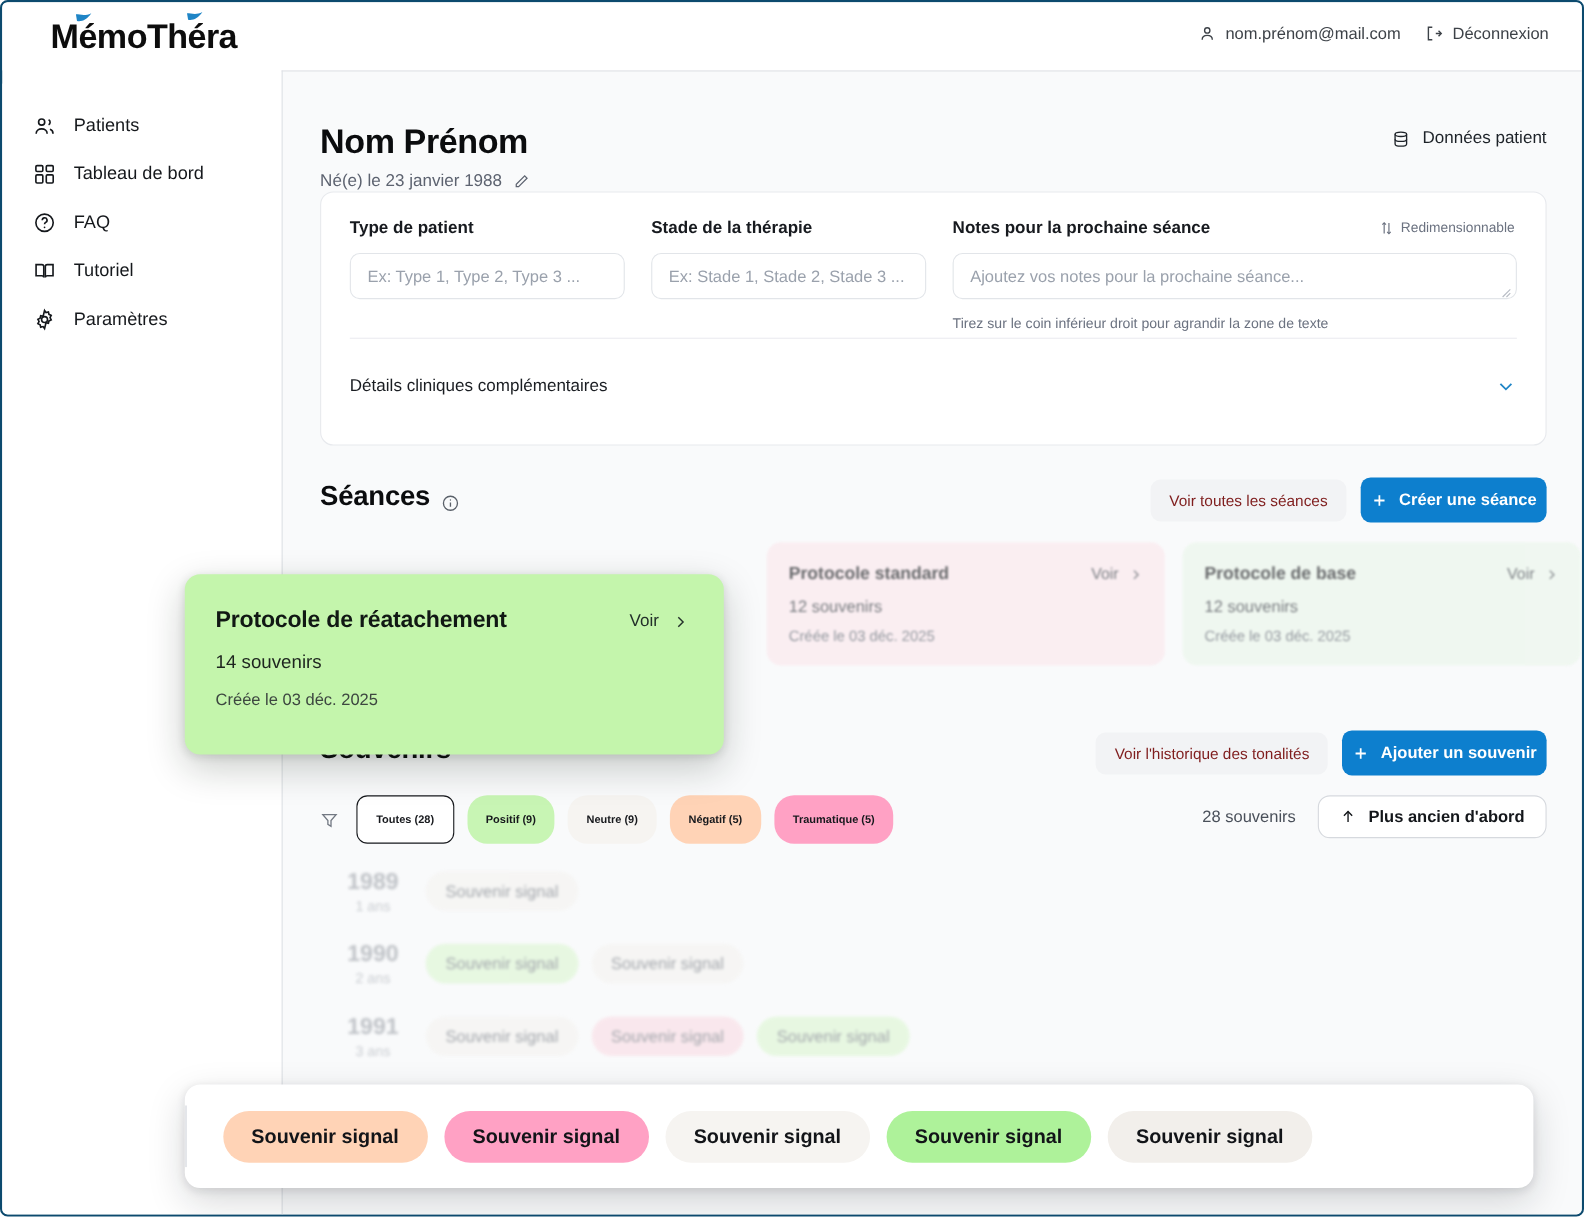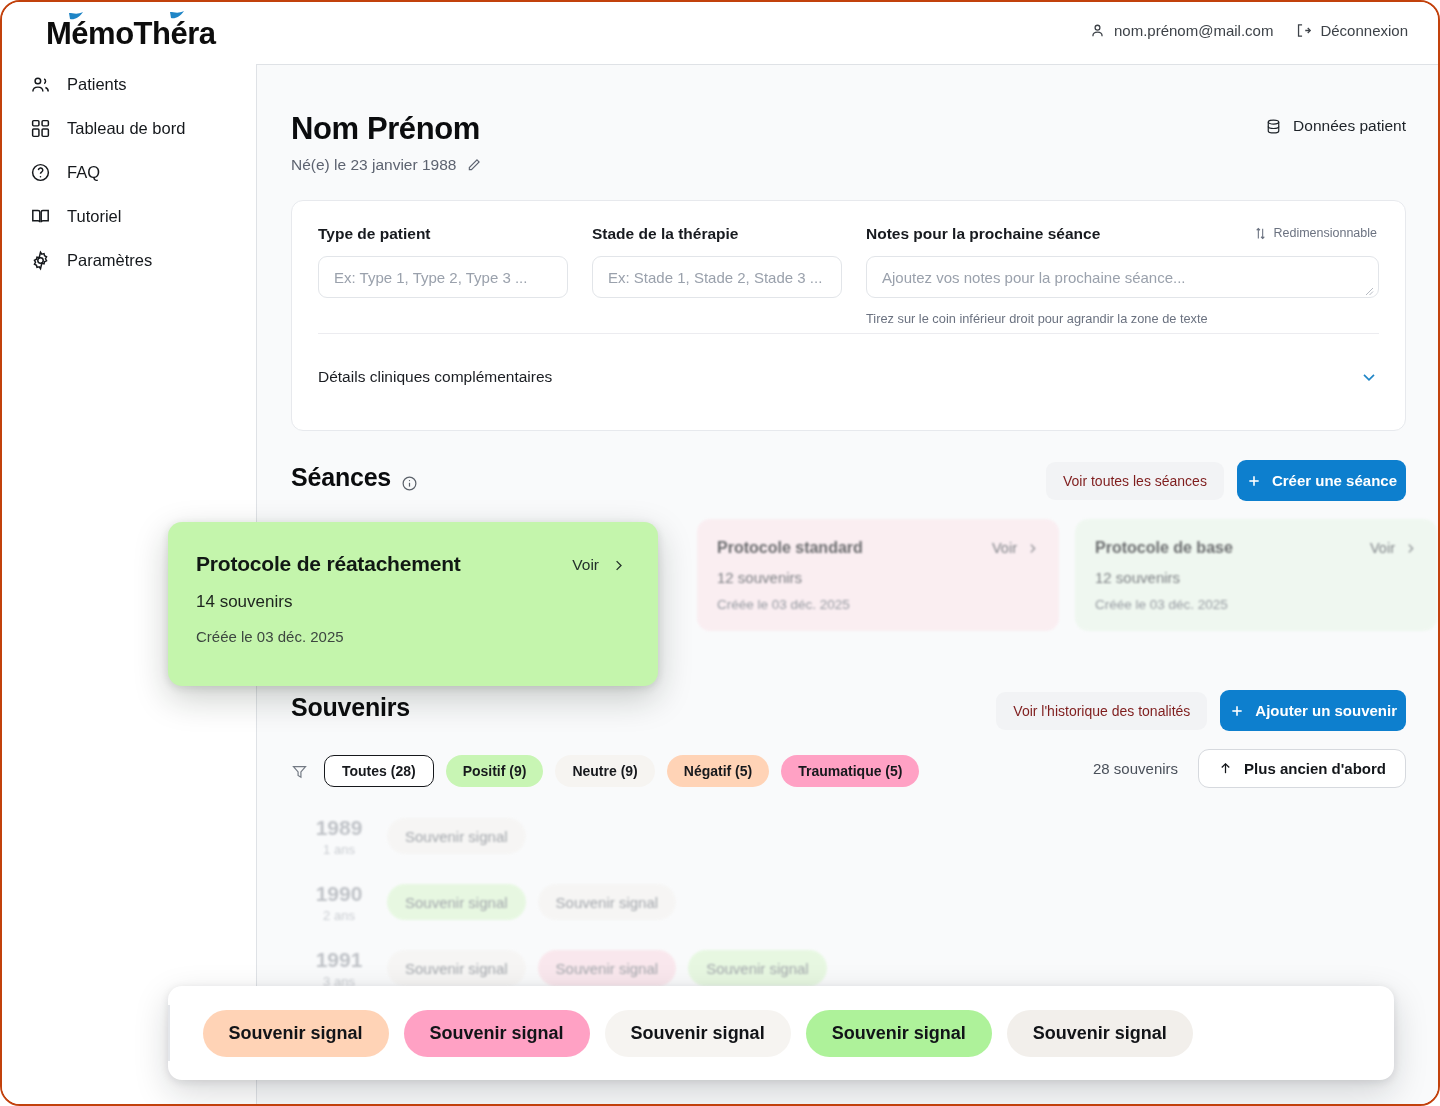--- a/index.html
+++ b/index.html
@@ -4,22 +4,22 @@
 <style>
   * { box-sizing: border-box; margin: 0; padding: 0; }
   html, body {
     width: 1440px; height: 1106px;
     font-family: "Liberation Sans", sans-serif;
     background: #ffffff;
     overflow: hidden;
   }
   #frame {
     position: absolute; inset: 0;
-    border: 2px solid #c2410c;
-    border-radius: 20px;
+    border: 2px solid #0c4a6e;
+    border-radius: 7px;
     overflow: hidden;
     background: #ffffff;
   }
 
   
   #topbar {
     position: absolute; top: 0; left: 0; width: 1440px; height: 62px;
     background: #ffffff;
     display: flex; align-items: center;
   }
@@ -31,21 +31,21 @@
   .logo-tick { position: absolute; pointer-events: none; }
   #topright {
     position: absolute; right: 34px; top: 20px;
     display: flex; align-items: center; gap: 22px;
     font-size: 15px; color: #3d4248;
   }
   #topright .item { display: flex; align-items: center; gap: 8px; white-space: nowrap; }
 
   
   #sidebar {
-    position: absolute; left: 0; top: 44px; width: 254px; bottom: 0;
+    position: absolute; left: 0; top: 74px; width: 254px; bottom: 0;
     background: #ffffff;
   }
   .nav-item {
     display: flex; align-items: center; gap: 16px;
     height: 44px; padding-left: 27px;
     font-size: 16.5px; color: #15181c; cursor: pointer;
   }
   .nav-item .nav-ico { width: 22px; height: 22px; display: flex; align-items: center; justify-content: center; flex: 0 0 22px; }
 
   
@@ -65,21 +65,20 @@
   }
 
   #donnees-btn {
     position: absolute; right: 32px; top: 52px;
     display: flex; align-items: center; gap: 11px;
     font-size: 15.5px; color: #1d2228; cursor: pointer; white-space: nowrap;
   }
 
   
   .card {
-    margin-top: 26px;
     background: #ffffff;
     border: 1px solid #e7e9ed;
     border-radius: 12px;
   }
   #form-card { height: 231px; position: relative; }
   .form-row { display: flex; padding: 24px 26px 0 26px; gap: 24px; }
   .fld-label { font-size: 15.5px; font-weight: 600; color: #171a1f; }
   .fld { width: 250px; }
   .fld.wide { flex: 1; position: relative; }
   .inp {
@@ -148,23 +147,23 @@
   #scard-focus .fc { margin-top: 16px; font-size: 17px; color: #1d241e; }
   #scard-focus .fd { margin-top: 16px; font-size: 15px; color: #3d4740; }
   #scard-focus .fvoir {
     position: absolute; right: 32px; top: 34px;
     font-size: 15.5px; color: #23302a; display: flex; align-items: center; gap: 12px;
   }
 
   
   #filters { position: relative; height: 52px; margin-top: 8px; display: flex; align-items: center; gap: 12px; }
   .pill {
-    height: 32px; padding: 0 17px; border-radius: 18px;
+    height: 44px; padding: 0 17px; border-radius: 18px;
     display: flex; align-items: center;
-    font-size: 14px; font-weight: 600; color: #17191d;
+    font-size: 10px; font-weight: 600; color: #17191d;
     border: none; cursor: pointer; white-space: nowrap;
     font-family: "Liberation Sans", sans-serif;
   }
   .pill.active { background: #fff; border: 1.6px solid #16181c; border-radius: 10px; font-weight: 600; }
   #filters-right { position: absolute; right: 0; top: 4px; display: flex; align-items: center; gap: 20px; }
   .count-txt { font-size: 15px; color: #4a505a; white-space: nowrap; }
   .btn-outline {
     height: 39px; padding: 0 19px; border-radius: 11px;
     background: #fff; border: 1.4px solid #d6d9de;
     font-family: "Liberation Sans", sans-serif; font-size: 15px; font-weight: 600; color: #13161a;

